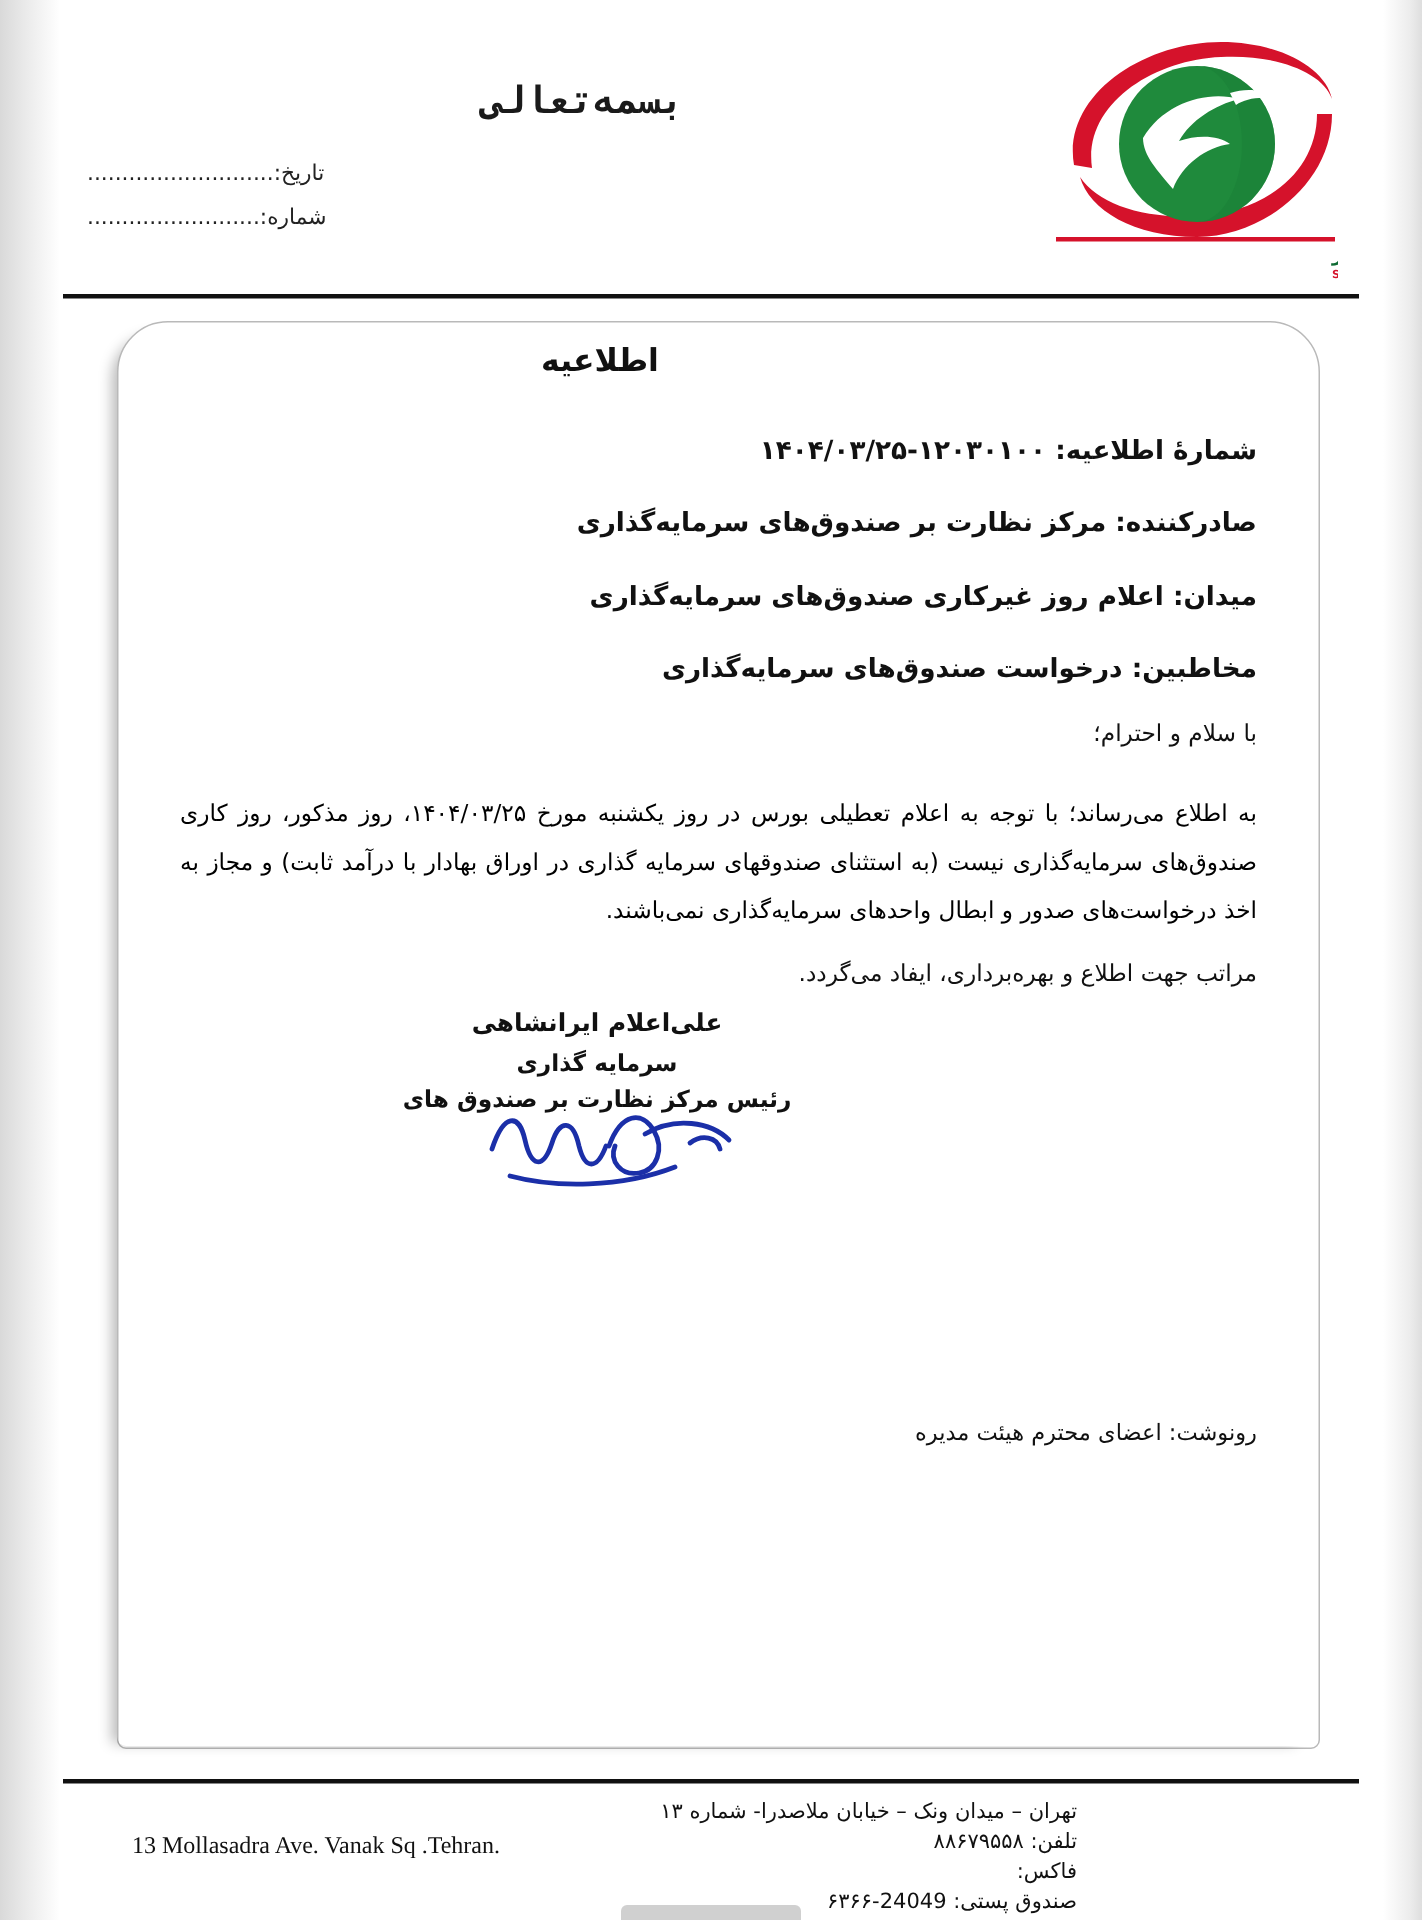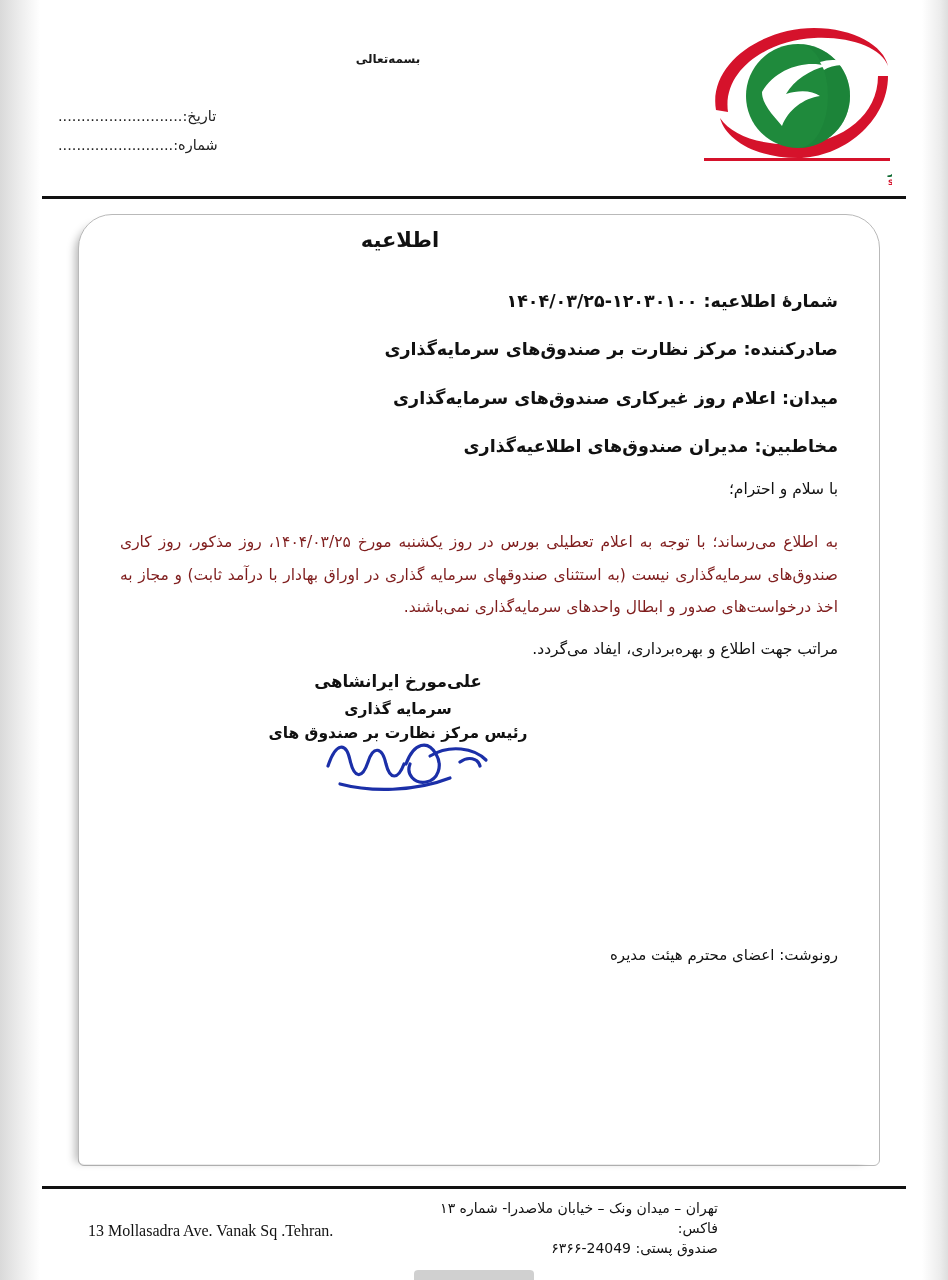--- a/index.html
+++ b/index.html
@@ -40,24 +40,25 @@
     border-radius: 4px 4px 0 0;
   }
 
   
   .bismillah {
     position: absolute;
     top: 52px;
     left: 0;
     width: 776px;
     text-align: center;
-    font-size: 12px;
+    font-size: 25px;
     font-weight: bold;
     color: #1a1a1a;
     letter-spacing: 0;
+    font-family: Liberation Mono, monospace;
   }
   .logo {
     position: absolute;
     top: 18px;
     right: 56px;
     width: 190px;
     height: 170px;
   }
   .logo svg { display:block; }
 
@@ -148,21 +149,21 @@
     text-align: justify;
     direction: rtl;
   }
   .body-greeting {
     font-size: 15.5px;
     color: #111;
     margin-bottom: 18px;
   }
   .body-para {
     font-size: 15.5px;
-    color: #7f1d1d;
+    color: #000000;
     line-height: 2.1;
     text-align: justify;
     margin-top: 28px;
   }
   .body-closing {
     font-size: 15.5px;
     color: #111;
     margin-top: 16px;
     text-align: right;
   }
@@ -287,32 +288,32 @@
     <div class="nas-line">
       <span class="lbl">صادرکننده:</span>
       <span>مرکز نظارت بر صندوق‌های سرمایه‌گذاری</span>
     </div>
     <div class="nas-line">
       <span class="lbl">میدان:</span>
       <span>اعلام روز غیرکاری صندوق‌های سرمایه‌گذاری</span>
     </div>
     <div class="nas-line">
       <span class="lbl">مخاطبین:</span>
-      <span>مدیران صندوق‌های اطلاعیه‌گذاری</span>
+      <span>درخواست صندوق‌های سرمایه‌گذاری</span>
     </div>
   </div>
 
   <div class="body-block">
     <div class="body-greeting">با سلام و احترام؛</div>
     <div class="body-para">به اطلاع می‌رساند؛ با توجه به اعلام تعطیلی بورس در روز یکشنبه مورخ ۱۴۰۴/۰۳/۲۵، روز مذکور، روز کاری صندوق‌های سرمایه‌گذاری نیست (به استثنای صندوقهای سرمایه گذاری در اوراق بهادار با درآمد ثابت) و مجاز به اخذ درخواست‌های صدور و ابطال واحدهای سرمایه‌گذاری نمی‌باشند.</div>
     <div class="body-closing">مراتب جهت اطلاع و بهره‌برداری، ایفاد می‌گردد.</div>
   </div>
 
   <div class="sign-block">
-    <div class="sign-name">علی‌مورخ ایرانشاهی</div>
+    <div class="sign-name">علی‌اعلام ایرانشاهی</div>
     <div class="sign-title">سرمایه گذاری</div>
     <div class="sign-title">رئیس مرکز نظارت بر صندوق های</div>
   </div>
 
   <div class="signature-ink">
     <svg viewBox="0 0 200 80" width="200" height="80" xmlns="http://www.w3.org/2000/svg" aria-hidden="true">
       <g fill="none" stroke="#1b2fa8" stroke-width="3.2" stroke-linecap="round" stroke-linejoin="round">
         <path d="M18 40 C 26 16, 36 16, 40 34 C 44 52, 52 54, 58 36 C 63 20, 72 20, 76 38 C 80 54, 88 54, 94 38"></path>
         <path d="M96 38 C 104 16, 118 14, 126 28 C 133 40, 128 54, 116 56 C 104 58, 96 48, 100 38"></path>
         <path d="M120 30 C 140 18, 164 22, 176 34"></path>
@@ -321,20 +322,21 @@
       </g>
     </svg>
   </div>
 
   <div class="cc-line">رونوشت: اعضای محترم هیئت مدیره</div>
 
   <div class="hr-bottom"></div>
 
   <div class="footer-fa">
     <div class="f-line">تهران – میدان ونک – خیابان ملاصدرا- شماره ۱۳</div>
+    <div class="f-line">تلفن: ۸۸۶۷۹۵۵۸</div>
     <div class="f-line">فاکس:</div>
     <div class="f-line">صندوق پستی: 24049-۶۳۶۶</div>
   </div>
 
   <div class="footer-en">13 Mollasadra Ave. Vanak Sq .Tehran.</div>
 
   <div class="bottom-tab"></div>
 </div>
 
 </body></html>

